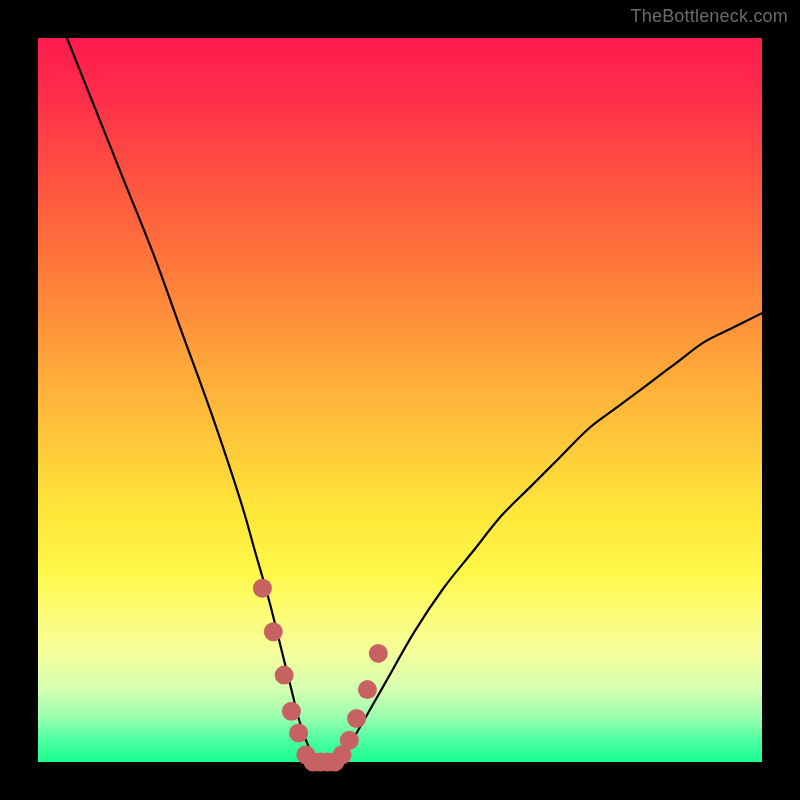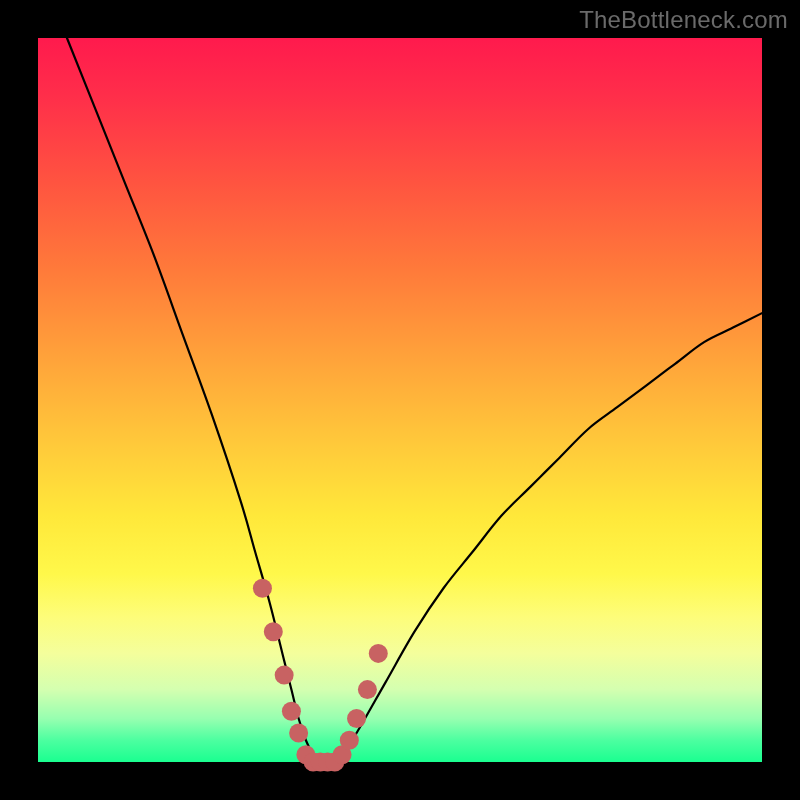--- a/index.html
+++ b/index.html
@@ -41,21 +41,21 @@
       #97ffb0 94%,
       #4cffa0 97%,
       #1aff90 100%
     );
   }
   .watermark {
     position: absolute;
     top: 6px;
     right: 12px;
     color: #6a6a6a;
-    font-size: 24px;
+    font-size: 18px;
     font-weight: 500;
     letter-spacing: 0.2px;
   }
   svg.curve {
     position: absolute;
     left: 0;
     top: 0;
     width: 724px;
     height: 724px;
     overflow: visible;

